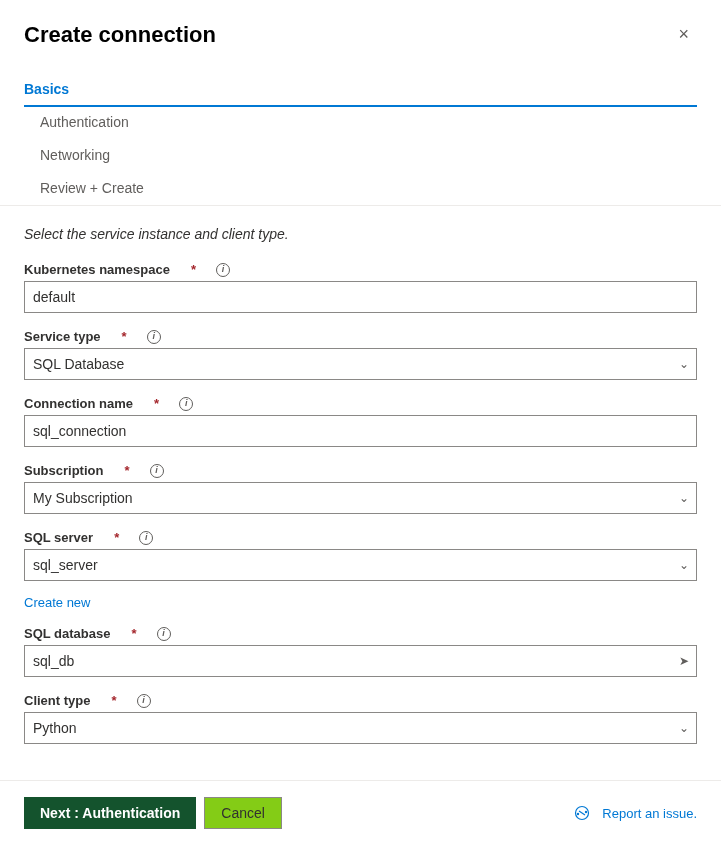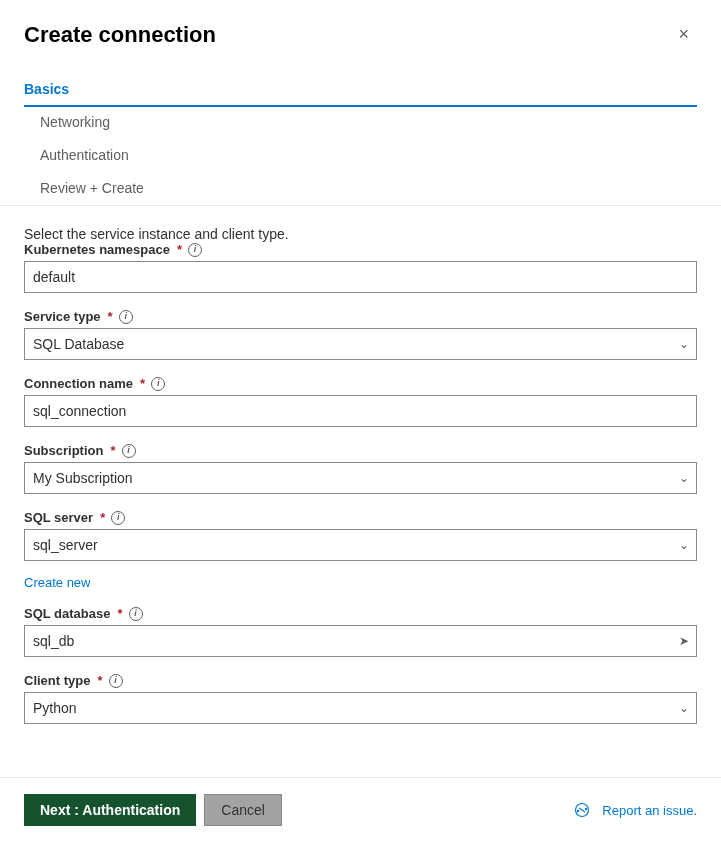--- a/index.html
+++ b/index.html
@@ -66,28 +66,30 @@
       font-weight: 600;
     }
     .content {
       flex: 1;
       padding: 20px 24px;
       overflow-y: auto;
     }
     .section-desc {
       font-size: 14px;
       color: #323130;
+      margin-bottom: 20px;
+      font-style: italic;
     }
     .field-group {
       margin-bottom: 16px;
     }
     .field-label {
       display: flex;
       align-items: center;
-      gap: 6px;
+      gap: 20px;
       font-size: 13px;
       font-weight: 600;
       color: #323130;
       margin-bottom: 4px;
     }
     .required {
       color: #a4262c;
       margin-left: 1px;
     }
     .info-icon {
@@ -164,21 +166,21 @@
       color: #fff;
       border: none;
       height: 32px;
       padding: 0 16px;
       font-size: 14px;
       font-family: 'Segoe UI', Arial, sans-serif;
       cursor: pointer;
       font-weight: 600;
     }
     .btn-secondary {
-      background: #a3a3a3;
+      background: #84cc16;
       color: #323130;
       border: 1px solid #8a8886;
       height: 32px;
       padding: 0 16px;
       font-size: 14px;
       font-family: 'Segoe UI', Arial, sans-serif;
       cursor: pointer;
     }
     .footer-spacer { flex: 1; }
     .report-link {
@@ -196,22 +198,22 @@
 
 <div class="dialog">
 
   <div class="dialog-header">
     <span class="dialog-title">Create connection</span>
     <button class="close-btn">×</button>
   </div>
 
   <div class="tabs">
     <div class="tab active">Basics</div>
+    <div class="tab">Authentication</div>
     <div class="tab">Networking</div>
-    <div class="tab">Authentication</div>
     <div class="tab">Review + Create</div>
   </div>
 
   <div class="content">
 
     <p class="section-desc">Select the service instance and client type.</p>
 
     <div class="field-group">
       <div class="field-label">
         <span>Kubernetes namespace</span>

